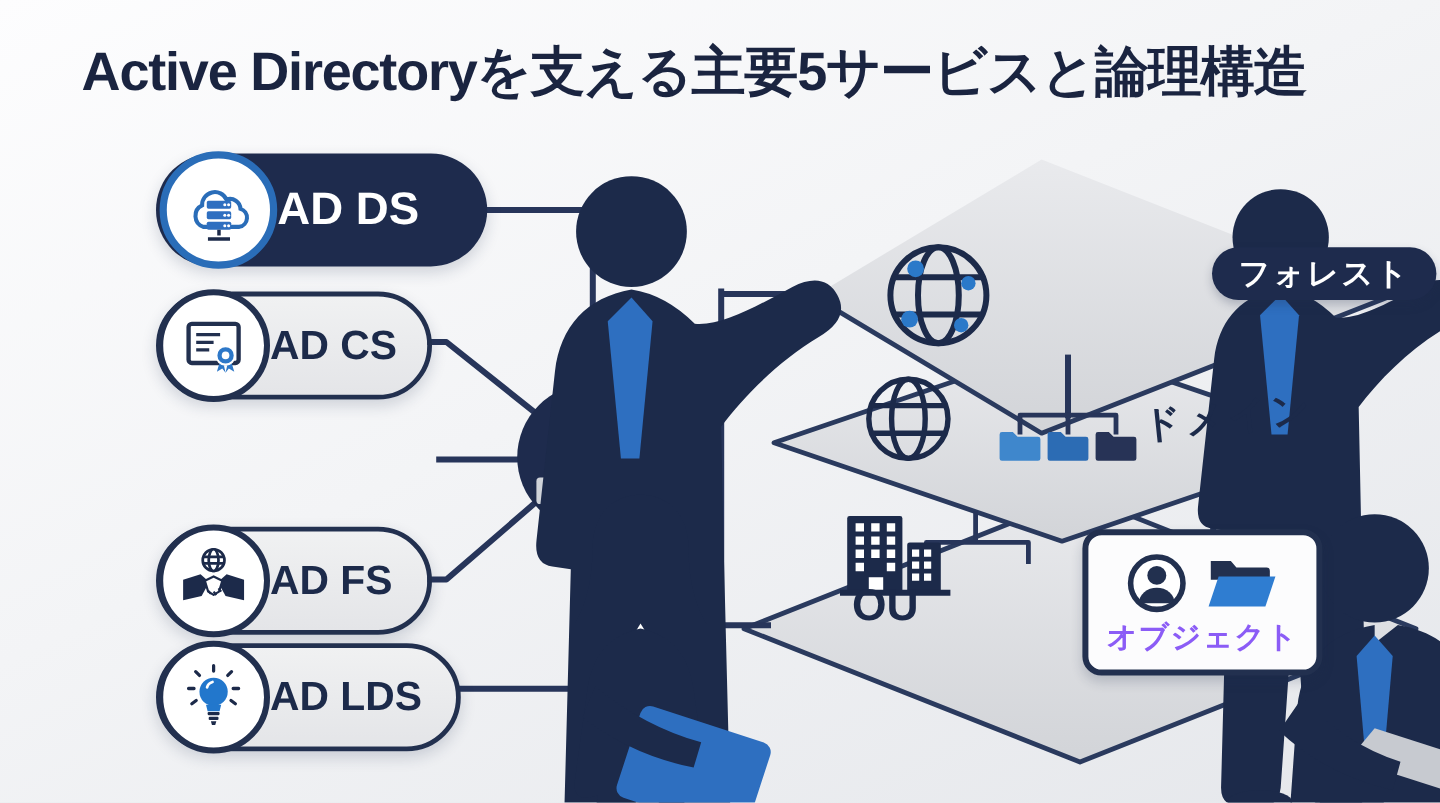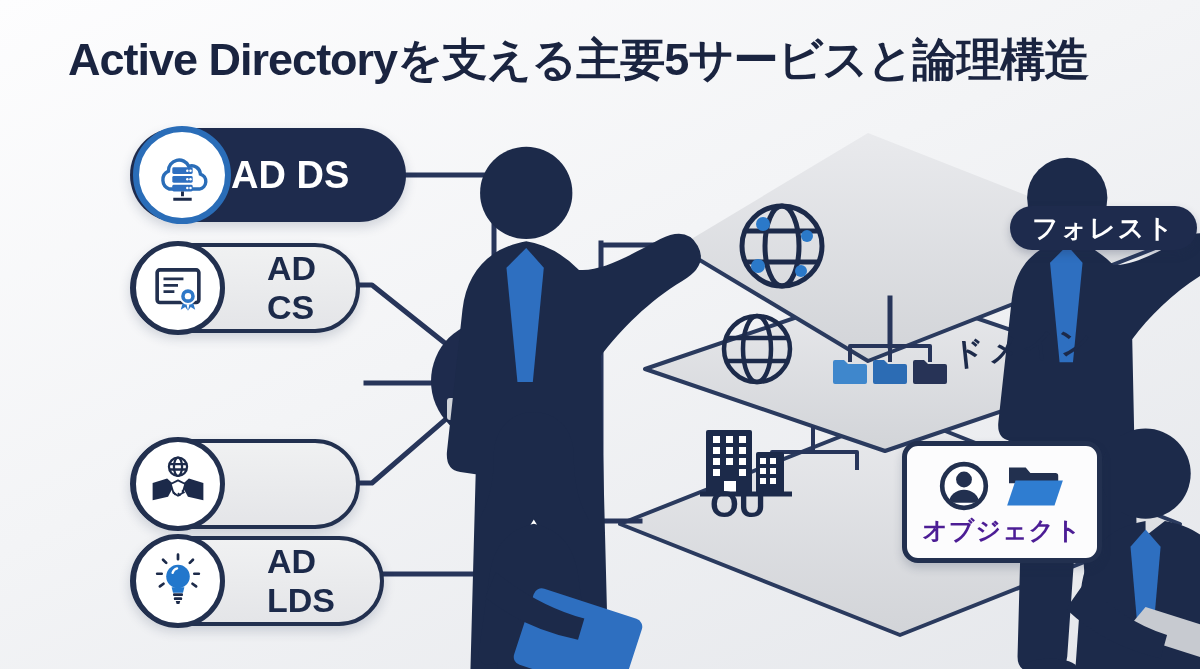--- a/index.html
+++ b/index.html
@@ -4,40 +4,40 @@
 <style>
   html,body{margin:0;padding:0;background:#e9ebee;font-family:"Liberation Sans","DejaVu Sans",sans-serif;}
   .stage{position:relative;width:1200px;height:669px;overflow:hidden;
          background:linear-gradient(155deg,#fdfdfe 0%,#f3f4f6 45%,#e5e7eb 100%);}
   .title{position:absolute;left:68px;top:30px;font-size:45px;font-weight:800;color:#1a2440;
          letter-spacing:-1px;white-space:nowrap;}
   .overlay{position:absolute;left:0;top:0;width:1200px;height:669px;}
   .pill{position:absolute;display:flex;align-items:center;border-radius:999px;
         box-shadow:0 5px 12px rgba(30,43,77,.18);}
   .pill-dark{background:#1e2b4d;}
-  .pill-light{background:linear-gradient(180deg,#f0f1f2,#e4e5e8);border:4px solid #22304f;gap:42px;}
+  .pill-light{background:linear-gradient(180deg,#f0f1f2,#e4e5e8);border:4px solid #22304f;}
   .badge{flex:none;border-radius:50%;background:#fff;display:flex;align-items:center;
          justify-content:center;}
   .badge-blue{width:86px;height:86px;border:6px solid #2a6db8;margin-left:3px;}
   .badge-navy{width:84px;height:84px;border:5px solid #22304f;margin-left:-3px;}
   .pill-label{font-weight:800;letter-spacing:0;}
   .lbl-light{color:#fff;font-size:38px;}
   .lbl-dark{color:#1c2a4a;font-size:34px;}
   .forest-label{position:absolute;left:1010px;top:206px;height:44px;padding:0 22px;
         border-radius:22px;background:#1e2b4d;color:#fff;font-size:26px;font-weight:800;
         display:flex;align-items:center;letter-spacing:2px;box-shadow:0 4px 8px rgba(30,43,77,.25);}
   .domain-label{position:absolute;left:952px;top:326px;font-size:32px;font-weight:800;
         color:#1c2a4a;transform:rotate(-6deg);letter-spacing:3px;}
   .ou-label{position:absolute;left:710px;top:484px;font-size:37px;font-weight:900;color:#1c2a4a;}
   .object-box{position:absolute;left:902px;top:441px;width:190px;height:112px;
         background:#fcfcfd;border:5px solid #22304f;border-radius:16px;
         display:flex;flex-direction:column;align-items:center;justify-content:center;
         box-shadow:0 5px 10px rgba(30,43,77,.2);}
   .object-icons{display:flex;align-items:center;gap:14px;margin-top:2px;}
-  .object-label{font-size:25px;font-weight:800;color:#4c1d95;margin-top:2px;letter-spacing:1px;}
+  .object-label{font-size:25px;font-weight:800;color:#8b5cf6;margin-top:2px;letter-spacing:1px;}
 </style>
 </head>
 <body>
 
 <div class="stage">
 
   <div class="title">Active Directoryを支える主要5サービスと論理構造</div>
 
   <svg class="overlay" viewBox="0 0 1200 669" xmlns="http://www.w3.org/2000/svg">
     <defs>
@@ -244,20 +244,21 @@
           <path d="M22.5 10 h19 M22.5 16 h19" fill="none"></path>
         </g>
         <path d="M4 31 l16 -5 8 7 -7 13 -17 4 z" fill="#1c2a4a"></path>
         <path d="M60 31 l-16 -5 -8 7 7 13 17 4 z" fill="#1c2a4a"></path>
         <g fill="#fff" stroke="#1c2a4a" stroke-width="2" stroke-linejoin="round">
           <path d="M24 32 l8 -4 8 4 -3 10 -5 3 -5 -3 z"></path>
           <path d="M27 41 l2.5 3 M32 42 l2.5 3 M36.5 39 l2.5 3" fill="none"></path>
         </g>
       </svg>
     </div>
+    <div class="pill-label lbl-dark">AD FS</div>
   </div>
 
   <div class="pill pill-light" style="left:130px;top:536px;width:246px;height:82px">
     <div class="badge badge-navy">
       <svg width="58" height="58" viewBox="0 0 64 64">
         <circle cx="32" cy="27" r="13" fill="#2277cc"></circle>
         <path d="M25 39 h14 l-1.5 6 h-11 z" fill="#2277cc"></path>
         <rect x="26.5" y="45.5" width="11" height="3" rx="1" fill="#1c2a4a"></rect>
         <rect x="27.5" y="50" width="9" height="3" rx="1" fill="#1c2a4a"></rect>
         <path d="M29.5 54 h5 l-1 3.5 h-3 z" fill="#1c2a4a"></path>

